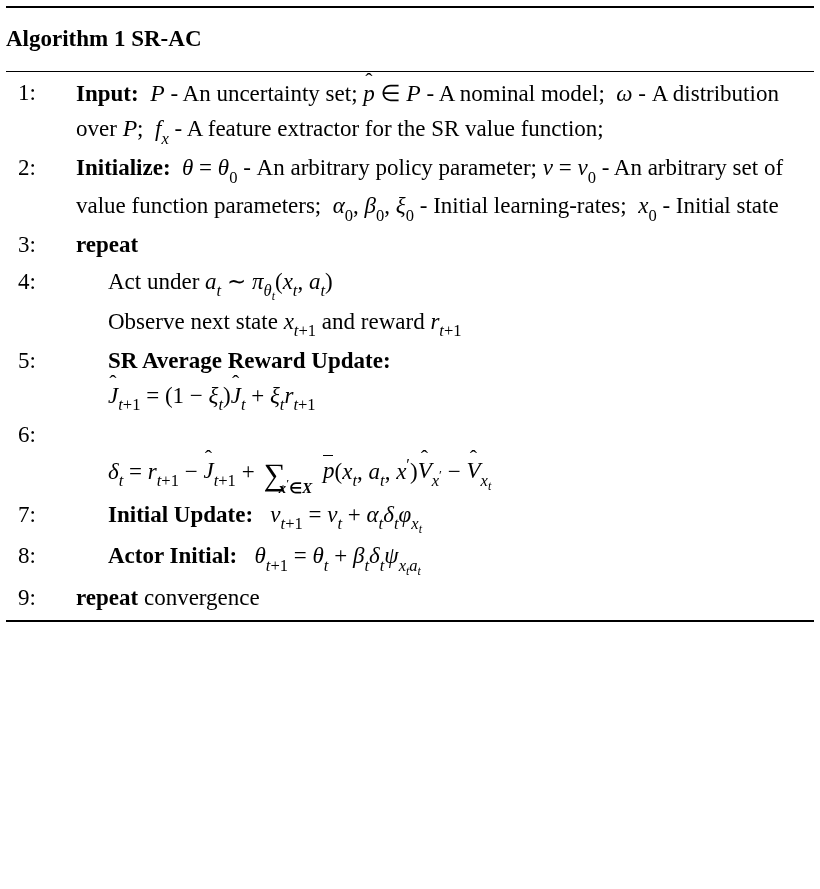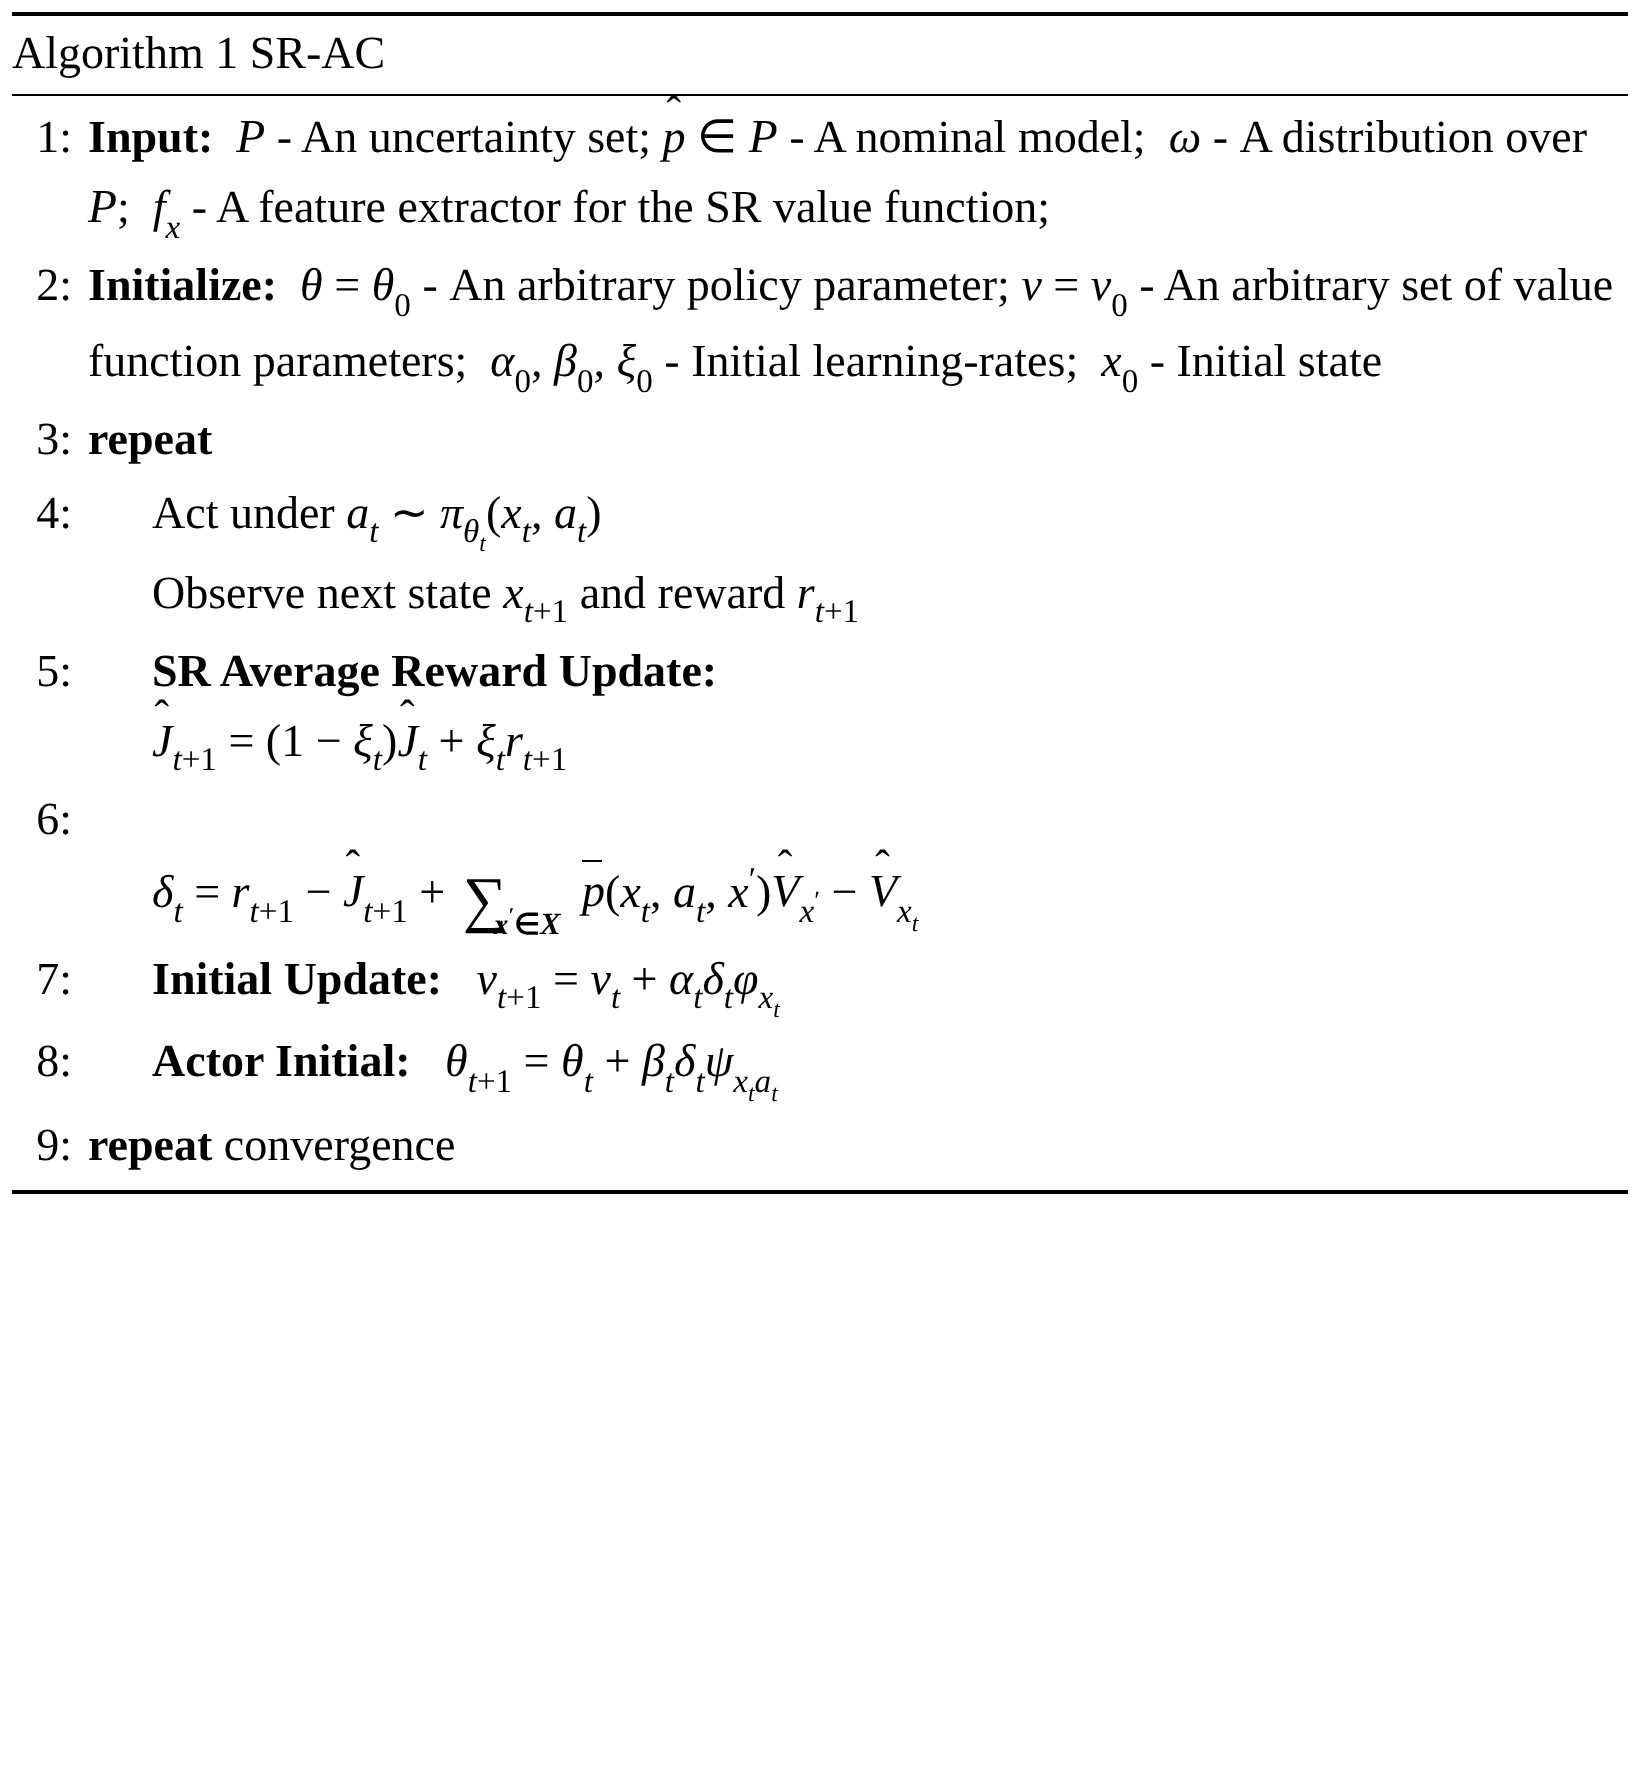--- a/index.html
+++ b/index.html
@@ -15,39 +15,40 @@
       color: #000;
       padding: 6px;
       width: 820px;
     }
     .algorithm {
       border-top: 2px solid #000;
       border-bottom: 2px solid #000;
     }
     .algo-header {
       border-bottom: 1.5px solid #000;
-      padding: 2px 0;
-      font-weight: normal;
+      padding: 14px 0;
+      font-weight: bold;
     }
     .algo-body {
       padding: 2px 0;
     }
     .line {
       display: flex;
       align-items: flex-start;
       margin: 2px 0;
     }
     .lnum {
       min-width: 38px;
       text-align: right;
       padding-right: 8px;
       flex-shrink: 0;
     }
     .content {
       flex: 1;
+      margin-left: 32px;
     }
     .indent {
       padding-left: 32px;
     }
     .mi { font-style: italic; }
     .cal {
       font-family: 'Brush Script MT', 'Lucida Calligraphy', cursive;
       font-size: 1.03em;
       font-style: italic;
     }

